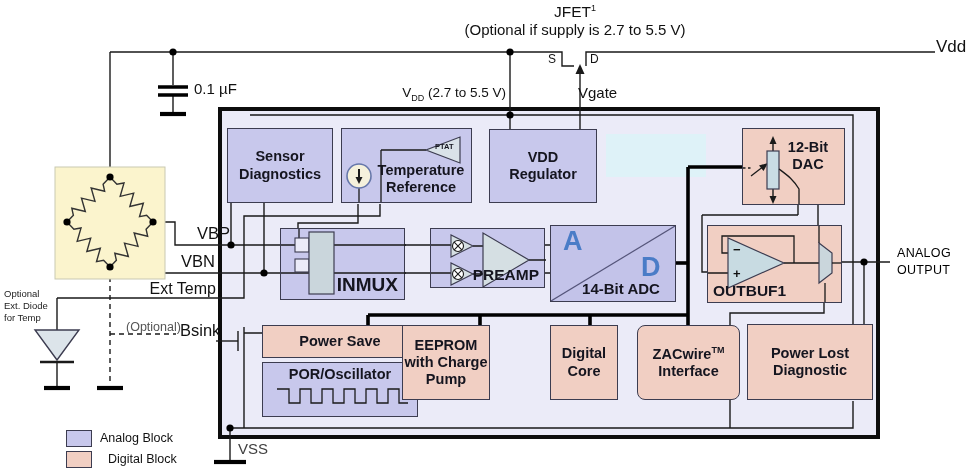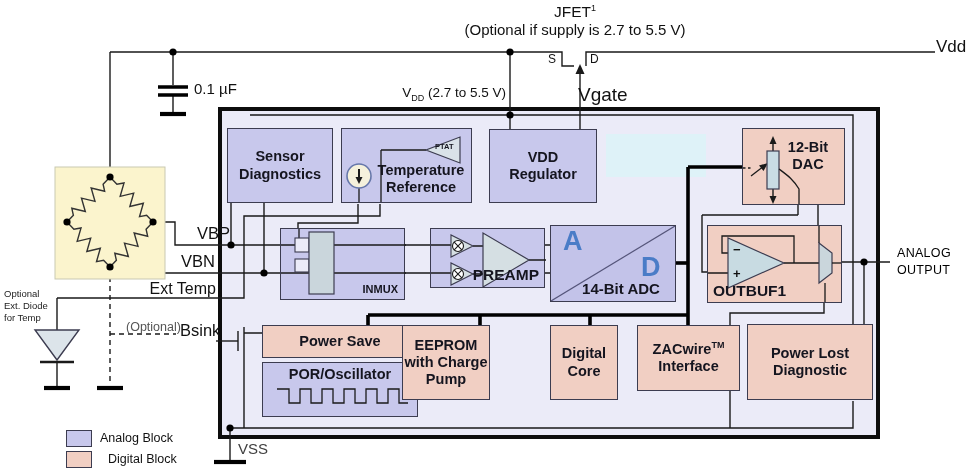--- a/index.html
+++ b/index.html
@@ -158,21 +158,21 @@
     <div class="blabel abs" style="right:5px;top:10px;width:62px;">12-Bit DAC</div>
   </div>
 
   <div class="block analog" style="left:280px;top:228px;width:125px;height:72px;">
     <svg class="icon-svg" width="125" height="70" viewBox="0 0 125 70">
       <path d="M0,16 H28 M0,44 H28 M18,0 V10 M53,16 H125 M53,44 H125" stroke="#1a1a1a" stroke-width="1.3" fill="none"></path>
       <rect x="14" y="9" width="14" height="14" fill="#EBEBF8" stroke="#3c3c50" stroke-width="1.1"></rect>
       <rect x="14" y="30" width="14" height="13" fill="#EBEBF8" stroke="#3c3c50" stroke-width="1.1"></rect>
       <rect x="28" y="3" width="25" height="62" fill="#CAD6DC" stroke="#3c3c50" stroke-width="1.2"></rect>
     </svg>
-    <div class="blabel abs" style="right:6px;bottom:3px;font-size:11px;">INMUX</div>
+    <div class="blabel abs" style="right:6px;bottom:3px;font-size:19px;">INMUX</div>
   </div>
 
   <div class="block analog" style="left:430px;top:228px;width:115px;height:60px;">
     <svg class="icon-svg" width="115" height="70" viewBox="0 0 115 70">
       <path d="M0,16 H20 M0,44 H20 M42,17 H52 M42,45 H52 M98,31 H115" stroke="#1a1a1a" stroke-width="1.3" fill="none"></path>
       <polygon points="20,6 20,28 42,17" fill="#D5DFE3" stroke="#3c3c50" stroke-width="1.1"></polygon>
       <polygon points="20,34 20,56 42,45" fill="#D5DFE3" stroke="#3c3c50" stroke-width="1.1"></polygon>
       <g>
         <circle cx="27" cy="17" r="5.5" fill="#fff" stroke="#1a1a1a" stroke-width="1.1"></circle>
         <path d="M23.2,13.2 L30.8,20.8 M23.2,20.8 L30.8,13.2" stroke="#1a1a1a" stroke-width="1.1"></path>
@@ -217,42 +217,42 @@
   </div>
 
   <div class="block digital cent" style="left:402px;top:325px;width:88px;height:75px;">
     <div class="blabel" style="width:92px;">EEPROM with Charge Pump</div>
   </div>
 
   <div class="block digital cent" style="left:550px;top:325px;width:68px;height:75px;">
     <div class="blabel" style="width:56px;">Digital Core</div>
   </div>
 
-  <div class="block digital cent" style="left:637px;top:325px;width:103px;height:66px;">
+  <div class="block digital cent" style="left:637px;top:325px;width:103px;height:75px;border-radius:8px;">
     <div class="blabel">
       <span>ZACwire</span><sup>TM</sup><br>
       <span>Interface</span>
     </div>
   </div>
 
   <div class="block digital cent" style="left:747px;top:324px;width:126px;height:76px;">
     <div class="blabel" style="width:100px;">Power Lost Diagnostic</div>
   </div>
 
   <div class="lab" style="left:500px;top:3px;width:150px;text-align:center;font-size:15.5px;">
     <span>JFET</span><sup>1</sup>
   </div>
   <div class="lab" style="left:420px;top:21px;width:310px;text-align:center;font-size:15px;">(Optional if supply is 2.7 to 5.5 V)</div>
   <div class="lab" style="left:548px;top:52px;font-size:12px;">S</div>
   <div class="lab" style="left:590px;top:52px;font-size:12px;">D</div>
   <div class="lab" style="left:936px;top:37px;font-size:17px;">Vdd</div>
   <div class="lab" style="left:386px;top:85px;width:120px;text-align:right;font-size:13.5px;">
     <span>V</span><sub>DD</sub><span> (2.7 to 5.5 V)</span>
   </div>
-  <div class="lab" style="left:578px;top:84px;font-size:19px;">Vgate</div>
+  <div class="lab" style="left:578px;top:84px;font-size:15px;">Vgate</div>
   <div class="lab" style="left:194px;top:80px;font-size:15px;">0.1 µF</div>
 
   <div class="lab" style="left:181px;top:224px;font-size:16.5px;margin-left:16px;">VBP</div>
   <div class="lab" style="left:181px;top:252px;font-size:16.5px;">VBN</div>
   <div class="lab" style="left:138px;top:280px;width:78px;text-align:right;font-size:16px;">Ext Temp</div>
   <div class="lab" style="left:126px;top:320px;font-size:12.5px;color:#555;">(Optional)</div>
   <div class="lab" style="left:180px;top:321px;font-size:16.5px;">Bsink</div>
   <div class="lab" style="left:4px;top:288px;font-size:9.5px;line-height:12px;color:#222;white-space:normal;width:58px;">
     <span>Optional</span><br>
     <span>Ext. Diode</span><br>

